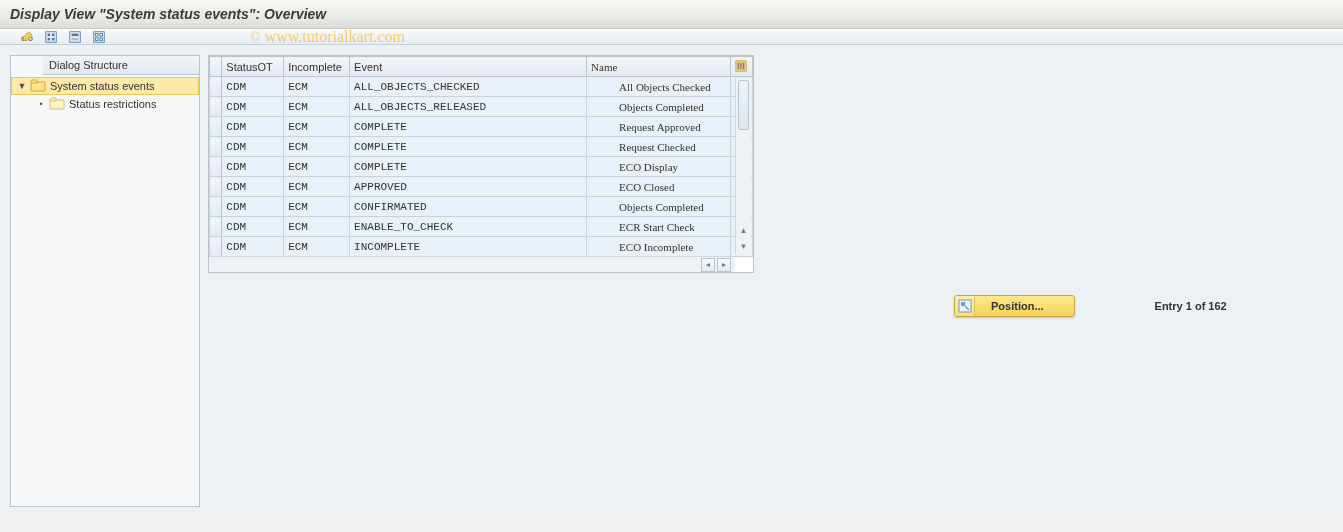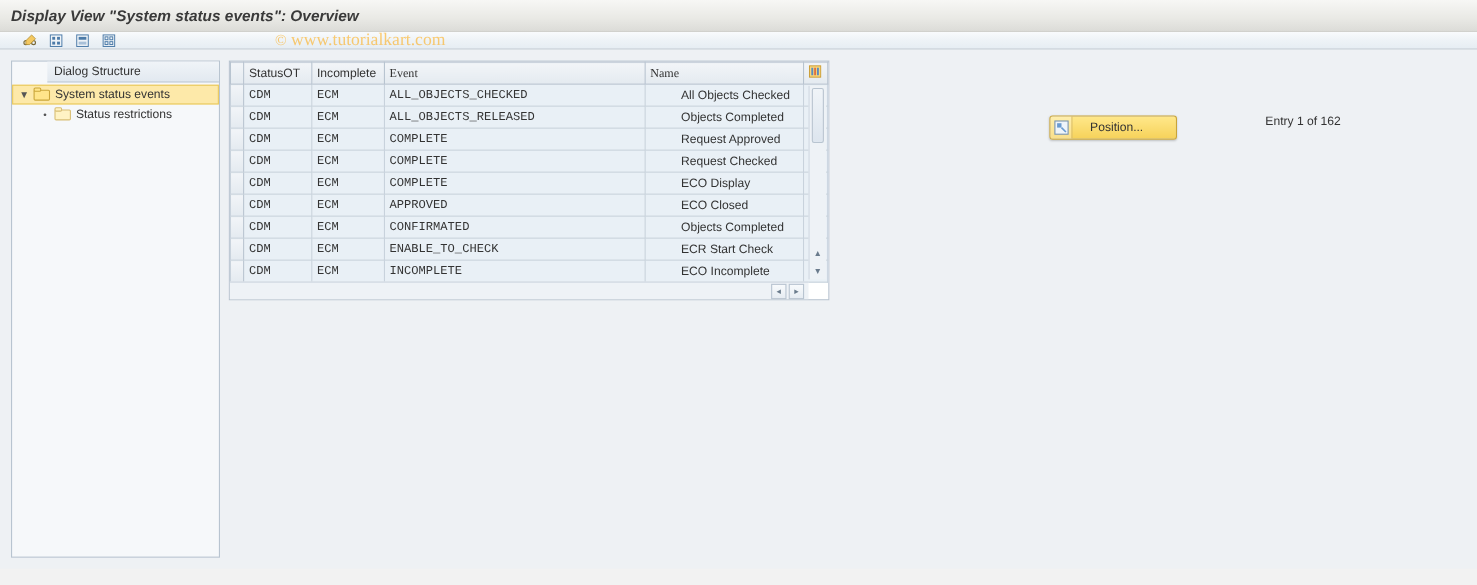--- a/index.html
+++ b/index.html
@@ -126,28 +126,28 @@
   .grid td {
     border: 1px solid #c8d2dc;
     padding: 2px 4px;
     height: 20px;
     background: #e9f0f6;
     font-family: "Courier New", monospace;
     font-size: 11px;
     white-space: nowrap;
     margin-left: 28px;
   }
-  .grid td.name-cell { font-family: Liberation Sans, sans-serif; padding-left: 32px; }
+  .grid td.name-cell { font-family: Liberation Serif, serif; padding-left: 32px; }
   .grid td.sel {
     width: 12px; background: linear-gradient(#f2f5f8, #e4eaf0);
     border-right: 1px solid #b8c4d0;
   }
   .col-status { width: 60px; }
   .col-business { width: 64px; }
-  .col-event { width: 230px; font-family: Liberation Serif, serif; }
+  .col-event { width: 230px; }
   .col-name { width: 140px; font-family: Liberation Serif, serif; }
   .cfg-btn {
     width: 20px; text-align: center;
     background: linear-gradient(#f2f5f8, #e4eaf0);
     cursor: pointer;
   }
   .cfg-btn svg { width: 12px; height: 12px; }
 
   .vscroll {
     position: absolute;
@@ -186,24 +186,25 @@
     width: 14px; height: 14px;
     display: flex; align-items: center; justify-content: center;
     border: 1px solid #b8c4d0;
     background: linear-gradient(#f8fafc, #e6ecf2);
     font-size: 8px; color: #6a7b8c; cursor: pointer;
   }
 
   
   .footer-row {
     display: flex;
-    align-items: flex-start;
+    align-items: center;
     gap: 80px;
     margin-top: 50px;
     margin-left: 200px;
+    font-weight: bold;
   }
   .pos-btn {
     display: inline-flex;
     align-items: center;
     background: linear-gradient(#ffe88a, #f6d25a);
     border: 1px solid #c9a437;
     border-radius: 3px;
     height: 22px;
     padding: 0 2px 0 0;
     cursor: pointer;

